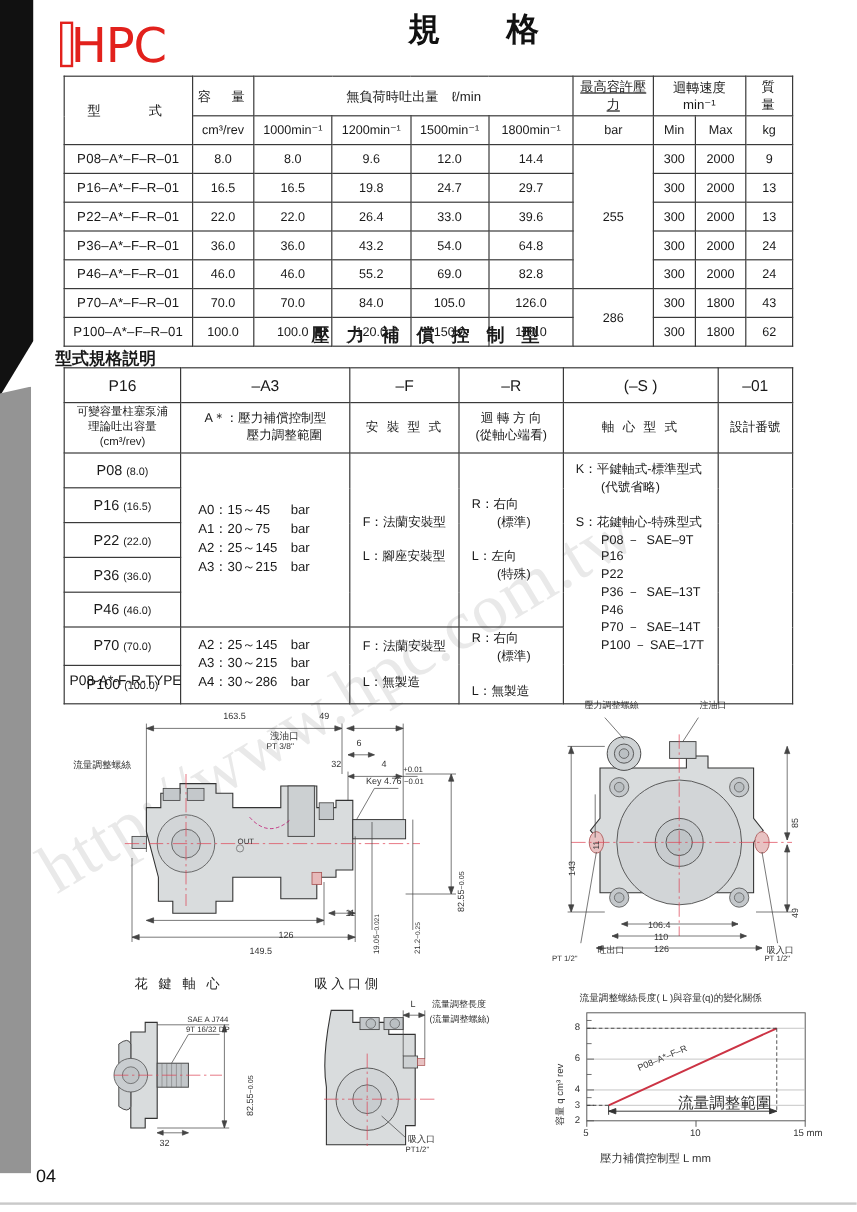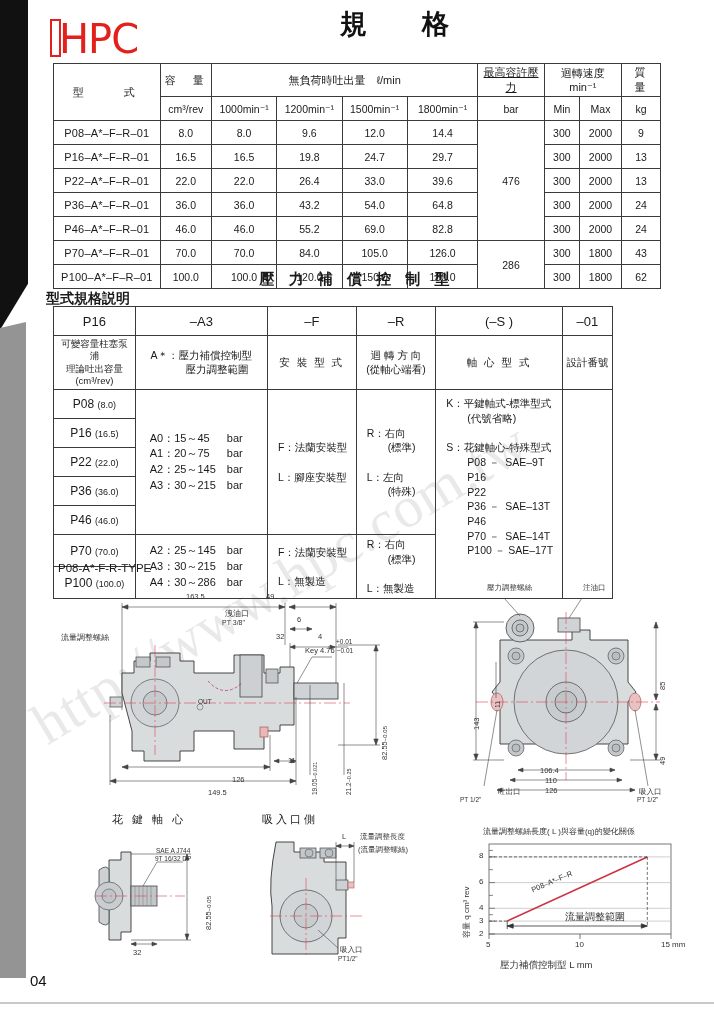--- a/index.html
+++ b/index.html
@@ -32,21 +32,21 @@
      font-weight:normal;padding:1px 2px;}
   
   #spec-table{left:53px;top:63px;width:608px;font-size:10.5px;}
   #spec-table .th{font-size:11px;}
   #spec-table td{height:21px;}
   #spec-table .model{font-size:11px;letter-spacing:.2px;}
   
   #press-title{position:absolute;left:0;top:270px;width:714px;text-align:center;
      font-size:15px;font-weight:bold;letter-spacing:5px;}
   #model-head{position:absolute;left:46px;top:290px;font-size:14px;font-weight:bold;}
-  #code-table{left:53px;top:306px;width:560px;font-size:11px;}
+  #code-table{left:53px;top:306px;width:608px;font-size:11px;}
   #code-table td{padding:2px 3px;}
   #code-table .code-row td{height:24px;font-size:13px;}
   #code-table .desc-row td{height:34px;font-size:10.5px;line-height:1.3;}
   #code-table .capcell{height:24px;font-size:12px;}
   #code-table .capcell small{font-size:9px;}
   .pre{white-space:pre;text-align:left;padding-left:14px !important;line-height:1.45;
        font-size:11px;}
   .pre2{white-space:pre;text-align:left;padding-left:10px !important;line-height:1.4;
        font-size:10.5px;}
   
@@ -106,21 +106,21 @@
     <td>kg</td>
   </tr>
 
   <tr>
     <td class="model">P08–A*–F–R–01</td>
     <td>8.0</td>
     <td>8.0</td>
     <td>9.6</td>
     <td>12.0</td>
     <td>14.4</td>
-    <td rowspan="5">476</td>
+    <td rowspan="5">255</td>
     <td>300</td>
     <td>2000</td>
     <td>9</td>
   </tr>
   <tr>
     <td class="model">P16–A*–F–R–01</td>
     <td>16.5</td>
     <td>16.5</td>
     <td>19.8</td>
     <td>24.7</td>
@@ -563,17 +563,17 @@
   <div class="tick" style="left:24px;top:51px;">6</div>
   <div class="tick" style="left:24px;top:25px;">8</div>
   <div class="tick" style="left:24px;top:103px;">2</div>
 
   <div class="tick" style="left:31px;top:114px;">5</div>
   <div class="tick" style="left:120px;top:114px;">10</div>
   <div class="tick" style="left:206px;top:114px;">15 mm</div>
 
   <div style="position:absolute;left:75px;top:60px;font-size:7.5px;color:#333;
               transform:rotate(-23deg);transform-origin:left top;white-space:nowrap;">P08–A*–F–R</div>
-  <div style="position:absolute;left:110px;top:84px;font-size:10px;color:#333;white-space:nowrap;">流量調整範圍</div>
+  <div style="position:absolute;left:110px;top:84px;font-size:13px;color:#333;white-space:nowrap;">流量調整範圍</div>
 </div>
 
 <div id="page-num">04</div>
 <div id="footline"></div>
 
 </body></html>

